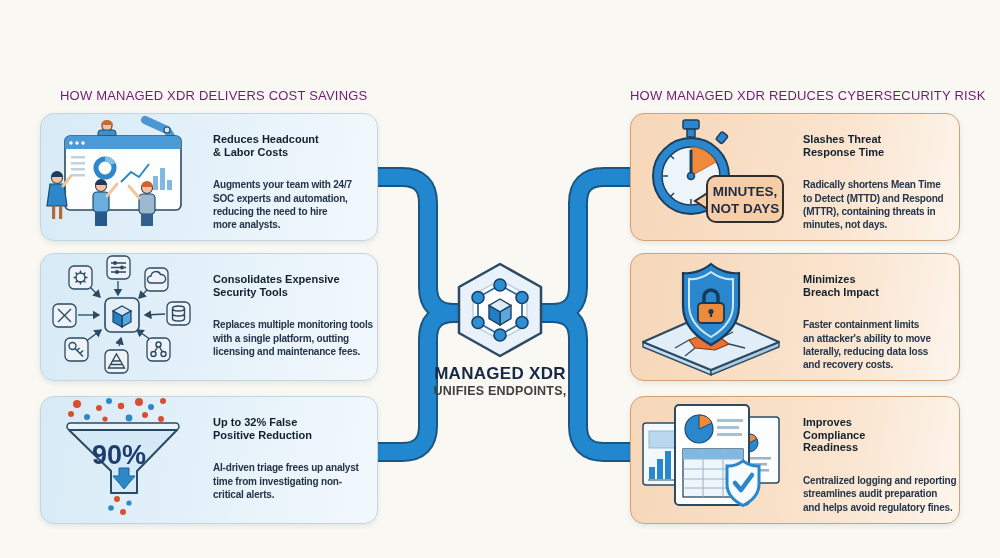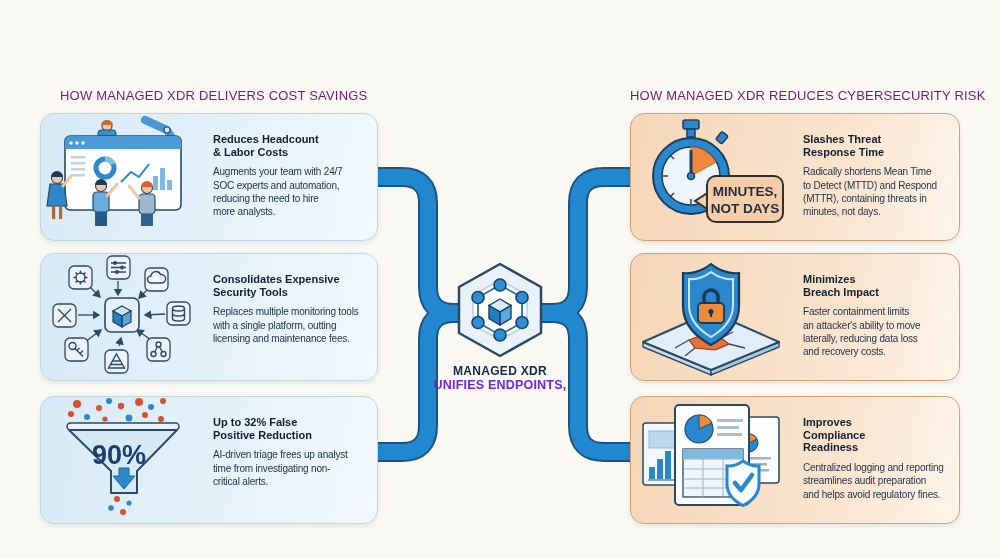--- a/index.html
+++ b/index.html
@@ -20,26 +20,26 @@
         box-shadow:0 2px 5px rgba(40,70,100,0.10);}
   .card.blue{left:40px;background:linear-gradient(100deg,#d7eaf6,#eaf4fb 70%,#f2f9fd);
              border:1.5px solid #c0d6e4;}
   .card.peach{left:630px;width:328px;background:linear-gradient(100deg,#f6d6b7,#fae5d0 65%,#fdf5ec);
               border:1.5px solid #d0a077;}
   .r1{top:113px;} .r2{top:253px;} .r3{top:396px;}
   .illus{width:162px;height:123px;flex:none;position:relative;text-decoration:underline;}
   .illus svg{display:block;}
   .txt{flex:1;padding:19px 6px 0 10px;}
   .card-title{font-size:11px;font-weight:bold;color:#121f2e;line-height:1.15;white-space:pre;}
-  .card-body{margin-top:7px;font-size:10px;font-weight:normal;color:#24344a;line-height:1.34;
+  .card-body{margin-top:20px;font-size:10px;font-weight:bold;color:#24344a;line-height:1.34;
              letter-spacing:-0.2px;white-space:pre;}
   .hub-icon{position:absolute;left:440px;top:258px;z-index:3;}
   .hub-text{position:absolute;left:380px;top:364px;width:240px;text-align:center;z-index:3;}
-  .hub-l1{font-size:12px;font-weight:bold;color:#152947;letter-spacing:0.3px;}
-  .hub-l2,.hub-l3{font-size:12.5px;font-weight:bold;color:#6d28d9;letter-spacing:0.2px;line-height:1.25;}
+  .hub-l1{font-size:17px;font-weight:bold;color:#152947;letter-spacing:0.3px;}
+  .hub-l2,.hub-l3{font-size:12.5px;font-weight:bold;color:#404040;letter-spacing:0.2px;line-height:1.25;}
   .sat{fill:#edf3f8;stroke:#2b4a63;stroke-width:1.3;}
   .gly{fill:none;stroke:#2b4a63;stroke-width:1.4;}
   .arr{fill:none;stroke:#2b4a63;stroke-width:1.3;}
   .dot-red{fill:#d84f2f;} .dot-blue{fill:#2d87c9;}
   .svgtxt{font-family:"Liberation Sans",sans-serif;font-weight:bold;}
 </style>
 </head>
 <body>
 
 <div class="canvas">

